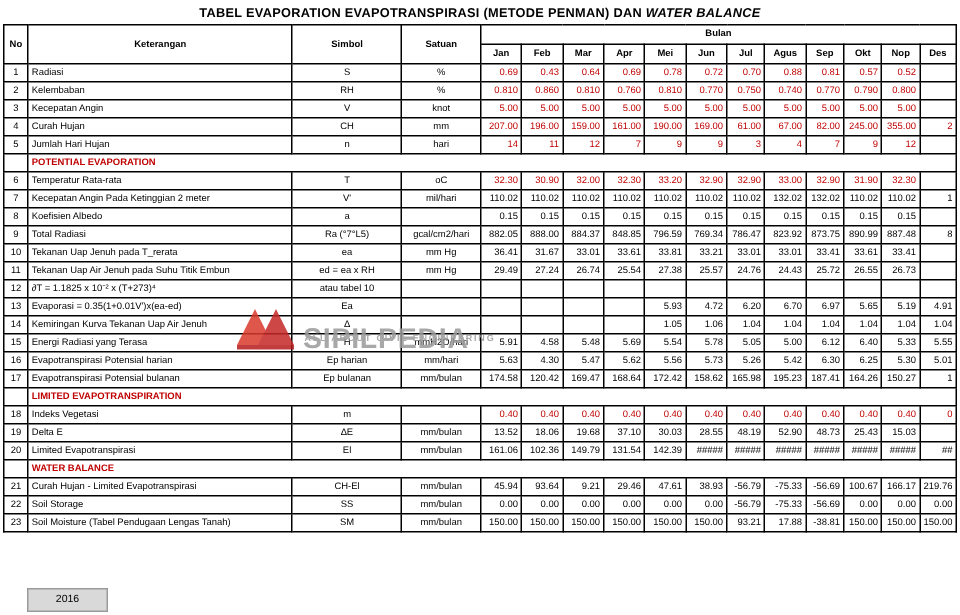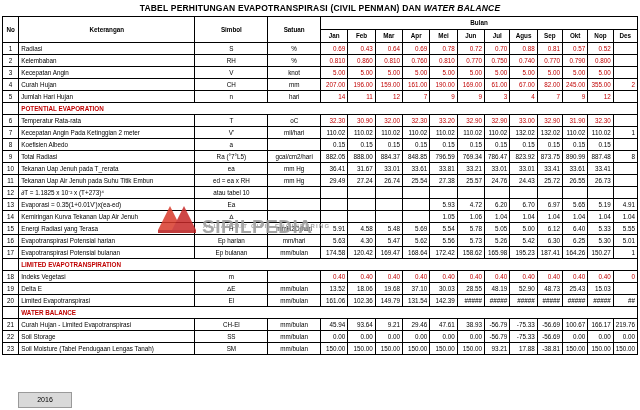--- a/index.html
+++ b/index.html
@@ -78,21 +78,21 @@
     line-height:14px;
     color:#000;
   }
 </style>
 </head>
 <body>
 
 <div id="sheet">
 
   <div class="title">
-    <span>TABEL PERHITUNGAN EVAPOTRANSPIRASI (CIVIL PENMAN) DAN </span><i>WATER BALANCE</i>
+    <span>TABEL EVAPORATION EVAPOTRANSPIRASI (METODE PENMAN) DAN </span><i>WATER BALANCE</i>
   </div>
 
   <table>
     <colgroup>
       <col style="width:16px">
       <col style="width:174px">
       <col style="width:72px">
       <col style="width:52px">
       <col style="width:27px">
         <col style="width:27px">

